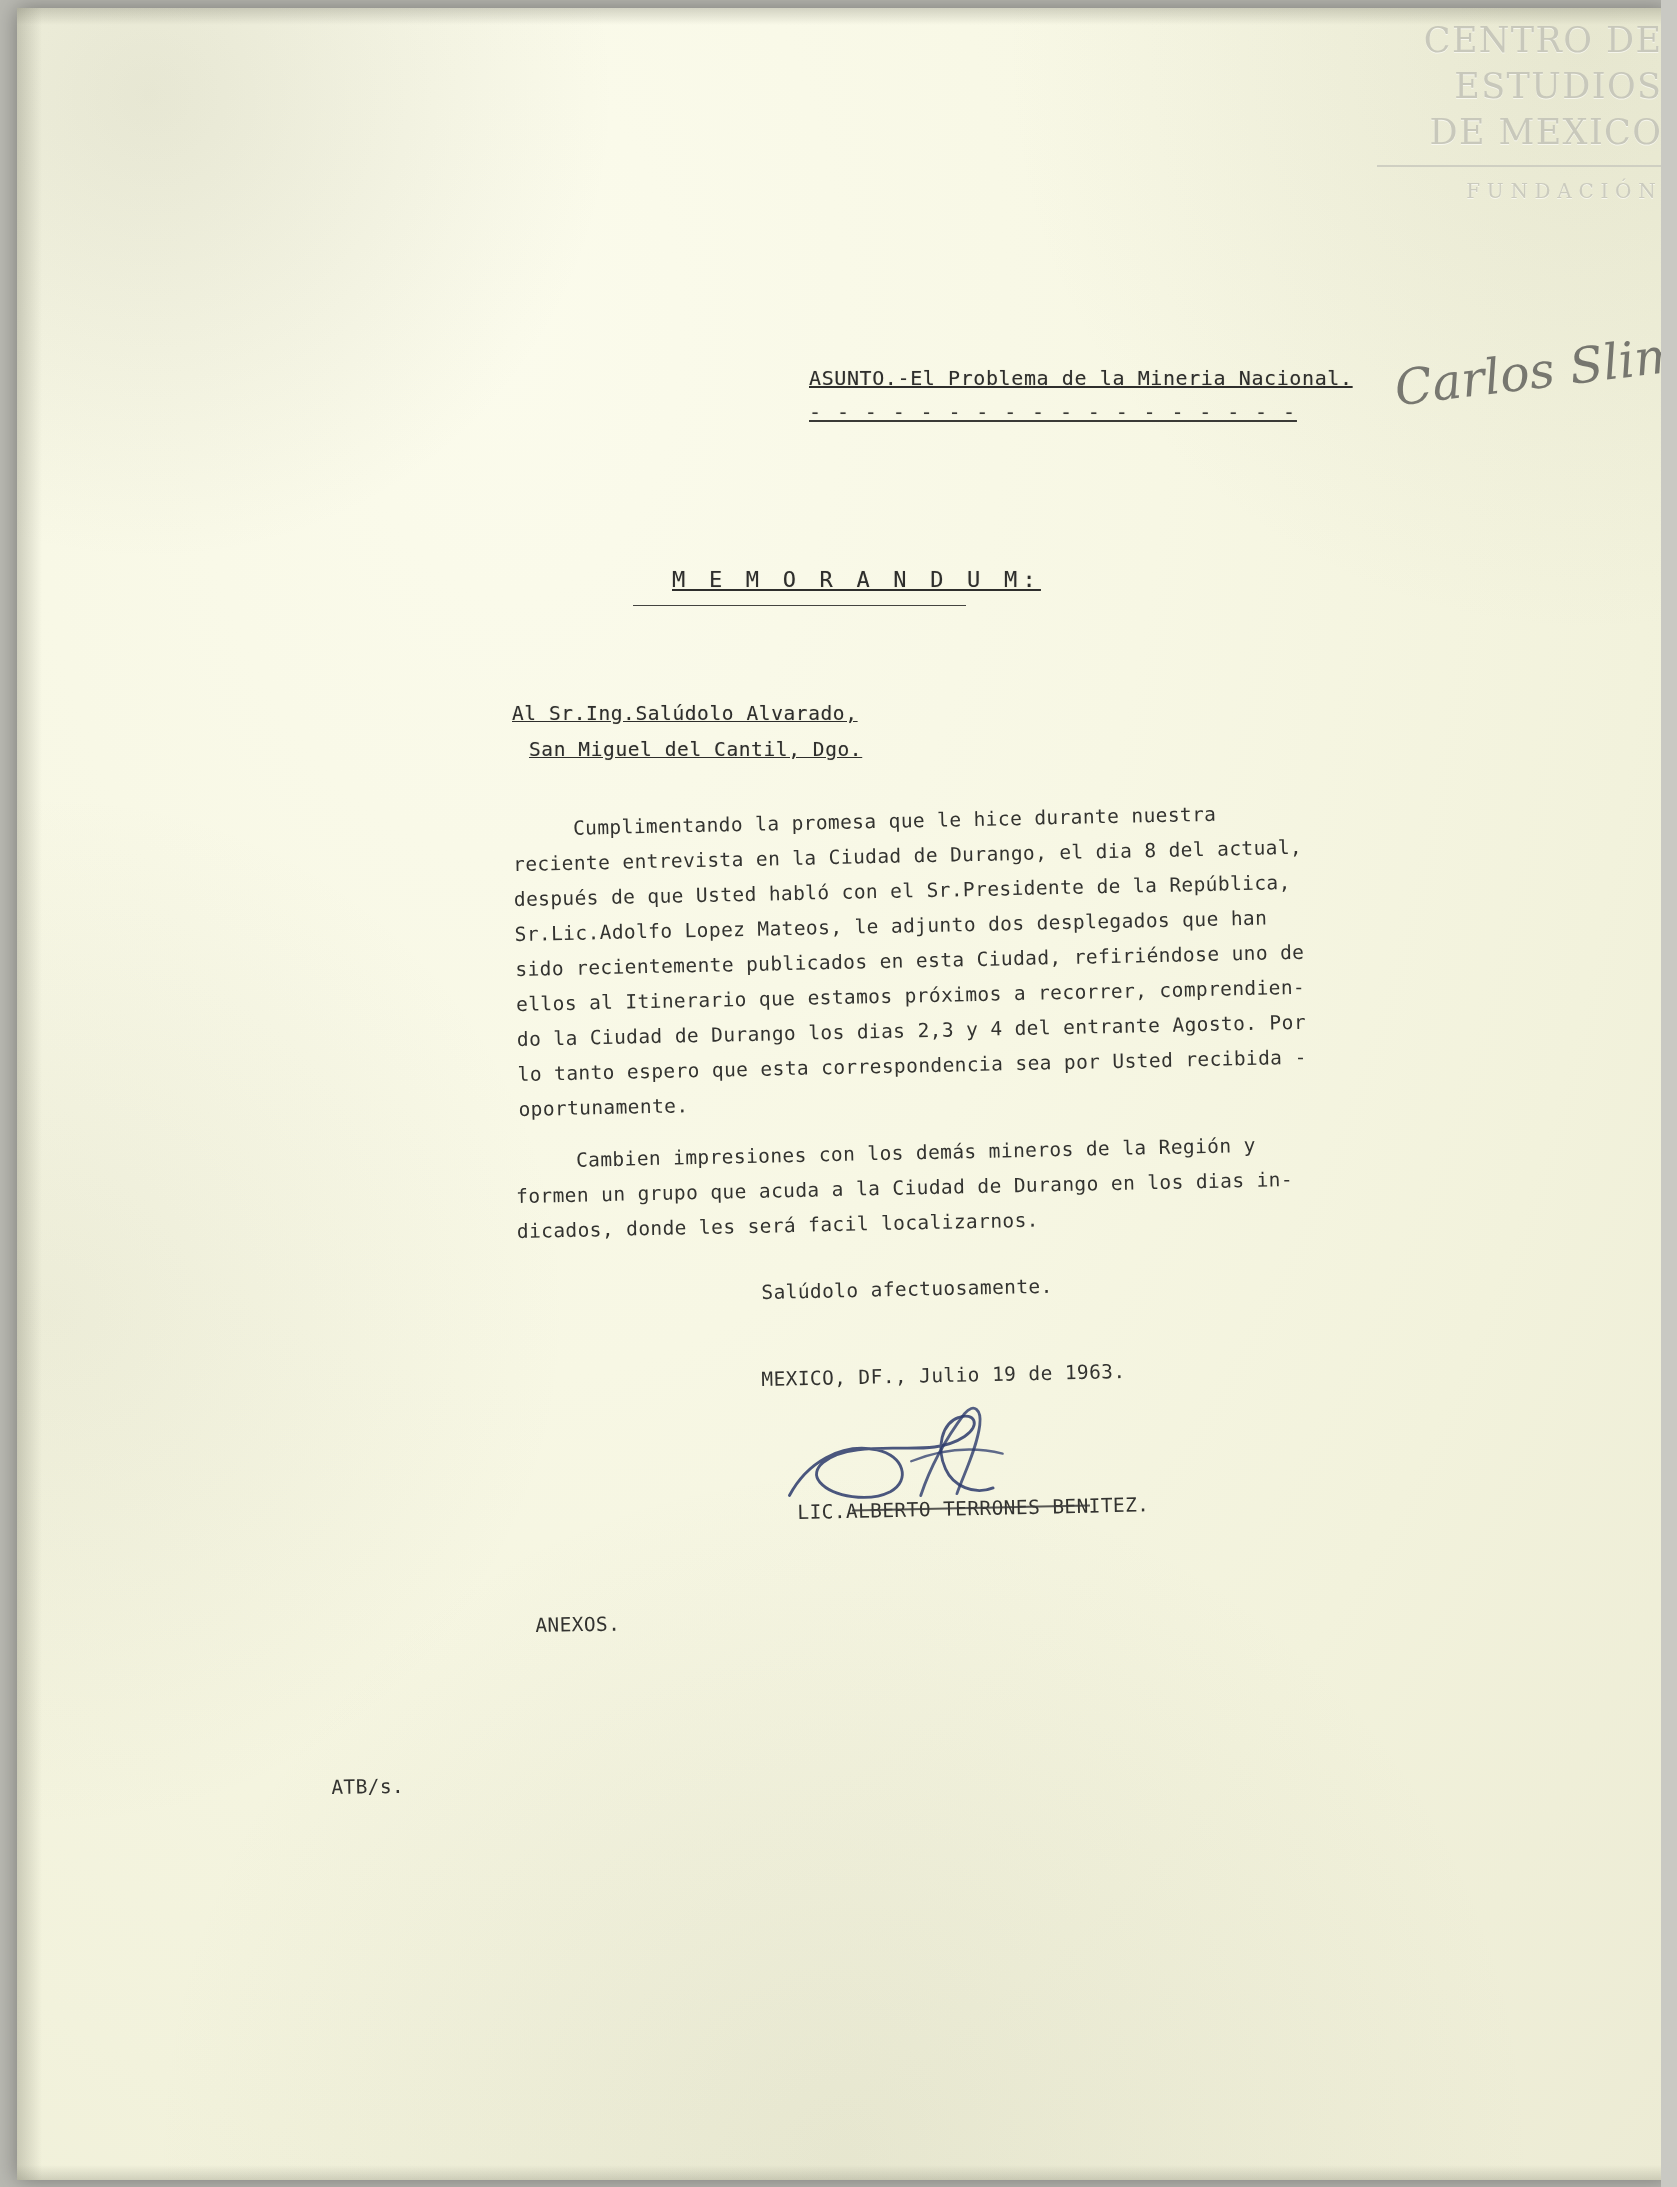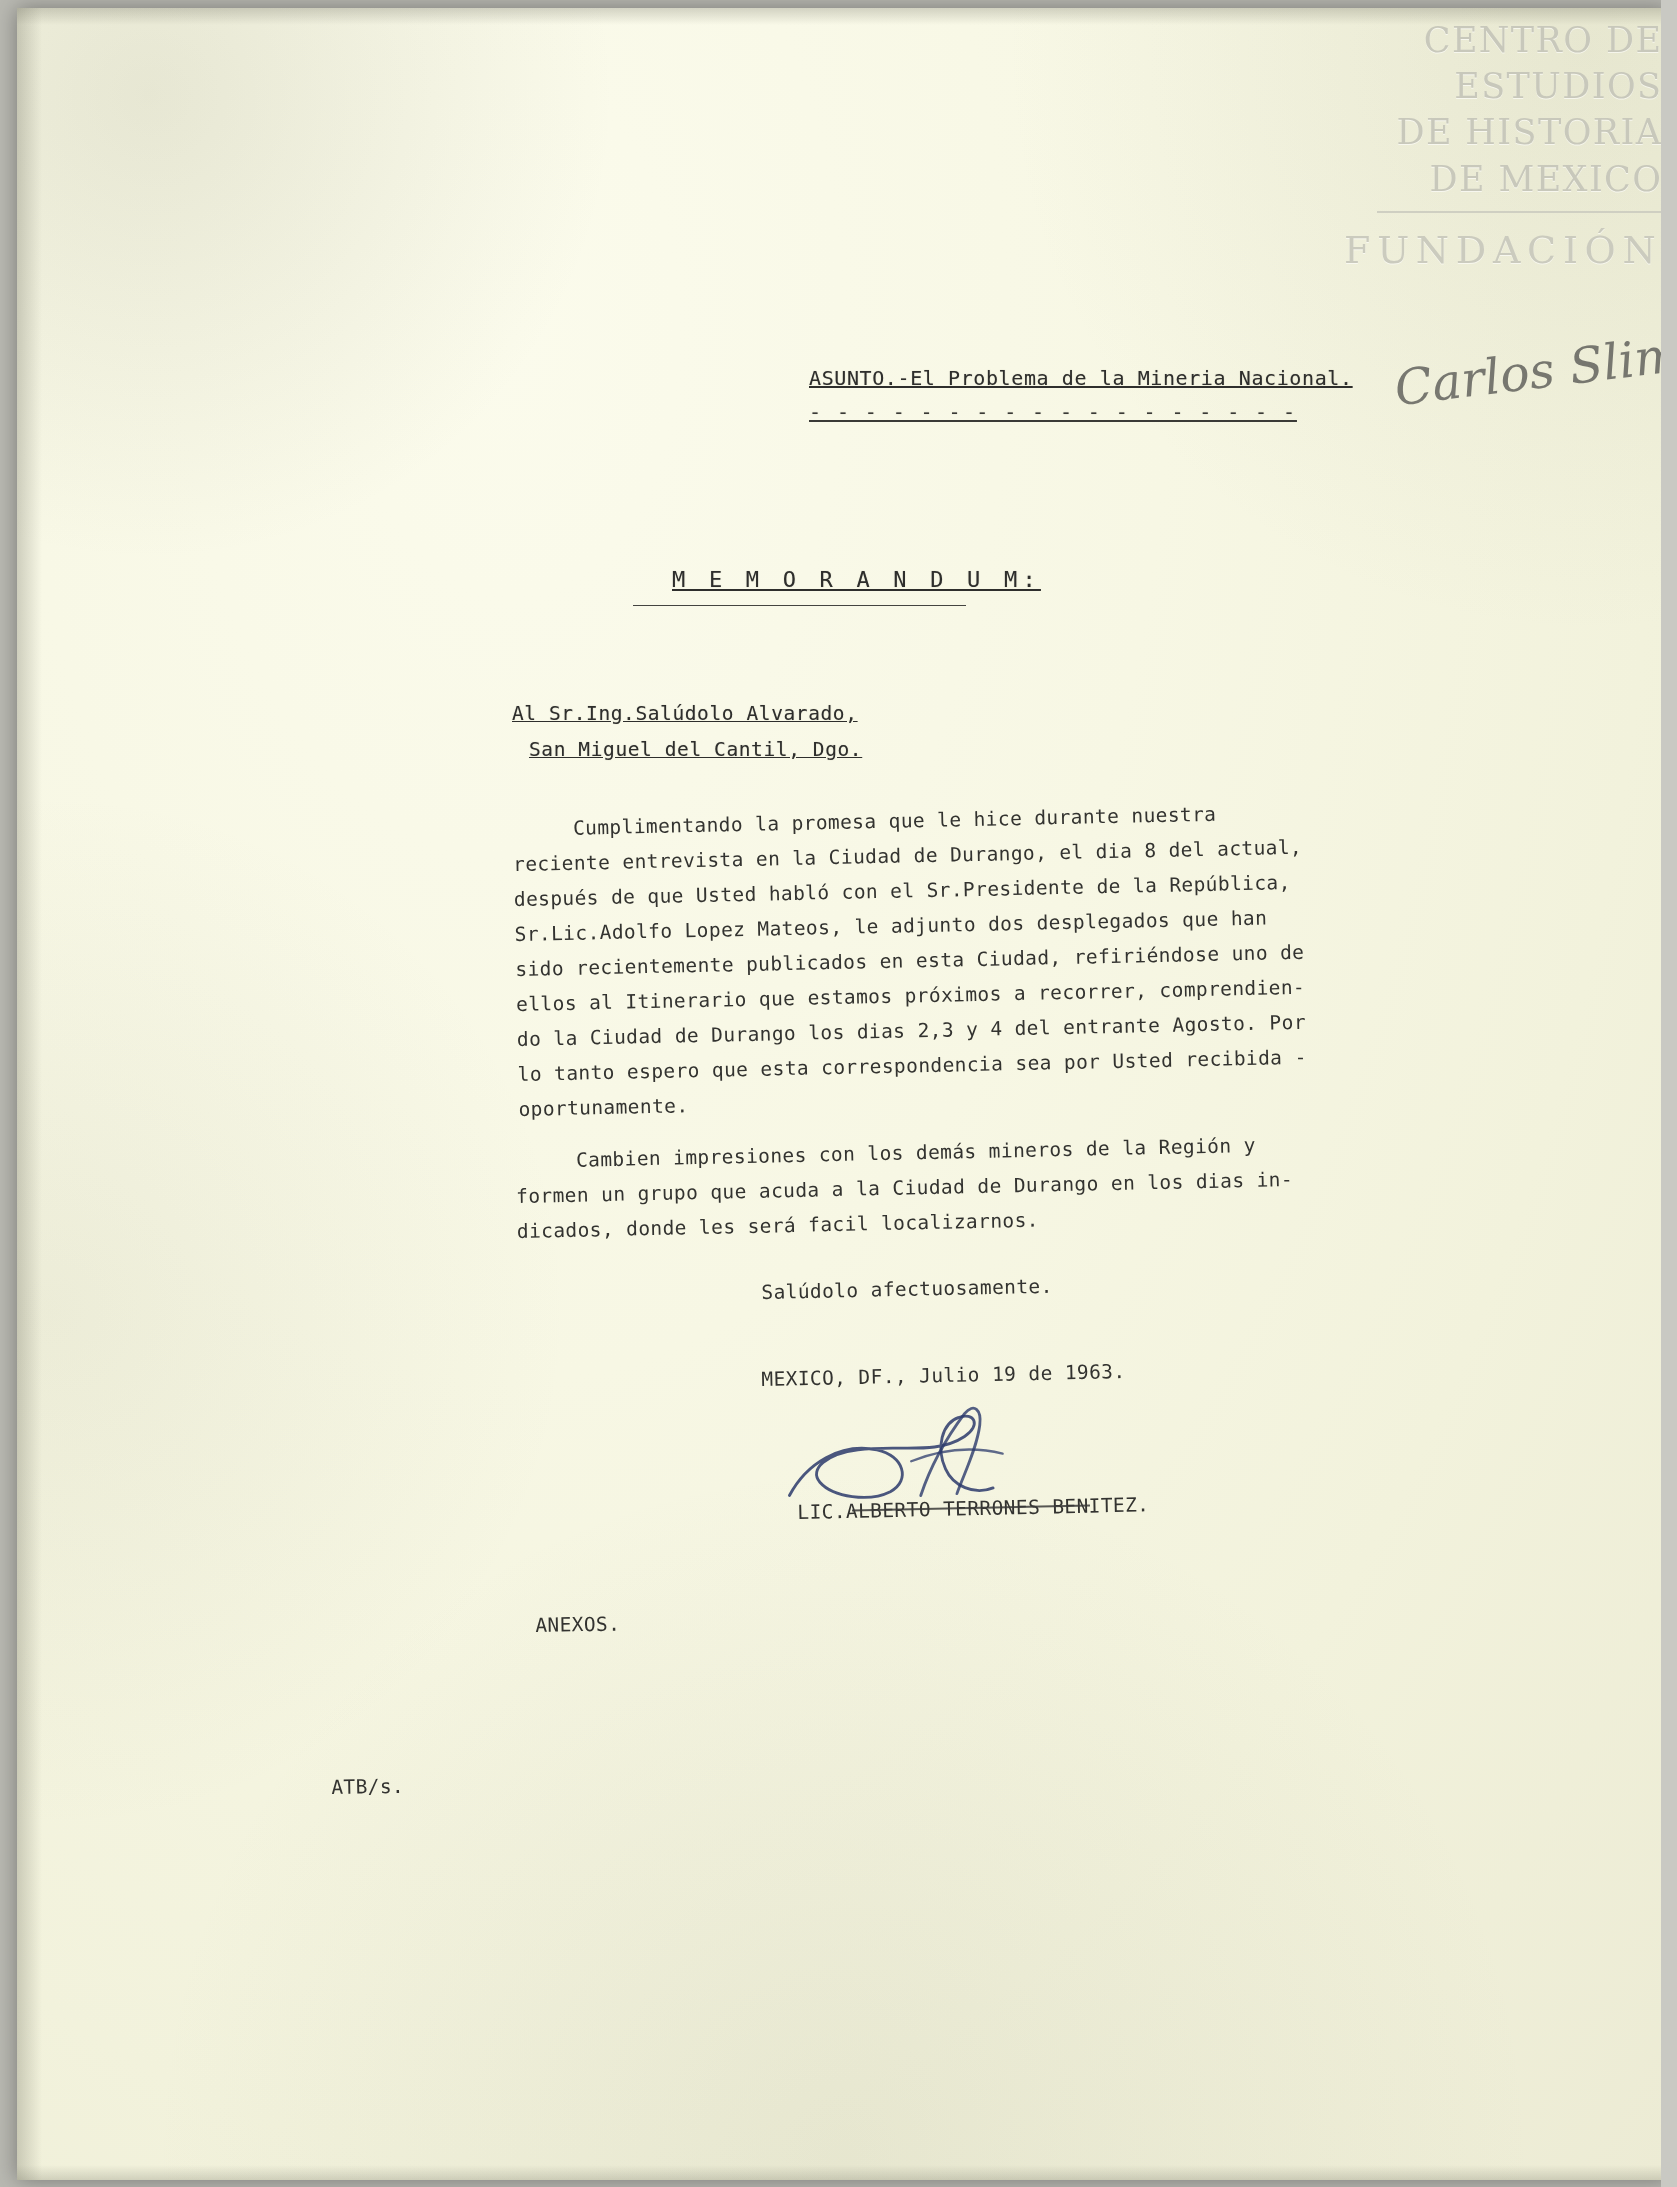--- a/index.html
+++ b/index.html
@@ -58,21 +58,21 @@
   #watermark .wm-line { display: block; white-space: nowrap; }
   #watermark .wm-rule {
     display: block;
     height: 1.9px;
     background: #cfcfc2;
     margin: 9.5px 0 11.4px auto;
     width: 285px;
   }
   #watermark .wm-foundation {
     display: block;
-    font-size: 38px;
+    font-size: 20px;
     letter-spacing: 6.7px;
     color: #cbcbbe;
   }
 
   
   .tw {
     position: absolute;
     font-family: "DejaVu Sans Mono", monospace;
     color: #2e2e2c;
     white-space: pre;
@@ -207,21 +207,20 @@
 
   <div id="paper">
 
     <div class="edge-shade-left"></div>
     <div class="edge-shade-top"></div>
     <div class="edge-shade-bottom"></div>
 
     <div id="watermark">
       <span class="wm-line">CENTRO DE</span>
       <span class="wm-line">ESTUDIOS</span>
-      <span class="wm-line">DE HISTORIA</span>
       <span class="wm-line">DE MEXICO</span>
       <span class="wm-rule"></span>
       <span class="wm-foundation">FUNDACIÓN</span>
     </div>
 
     <div class="tw" id="asunto-line">ASUNTO.-El Problema de la Mineria Nacional.</div>
     <div class="tw" id="asunto-dashes">- - - - - - - - - - - - - - - - - -</div>
 
     <div id="carlos-slim">Carlos Slim</div>
 

